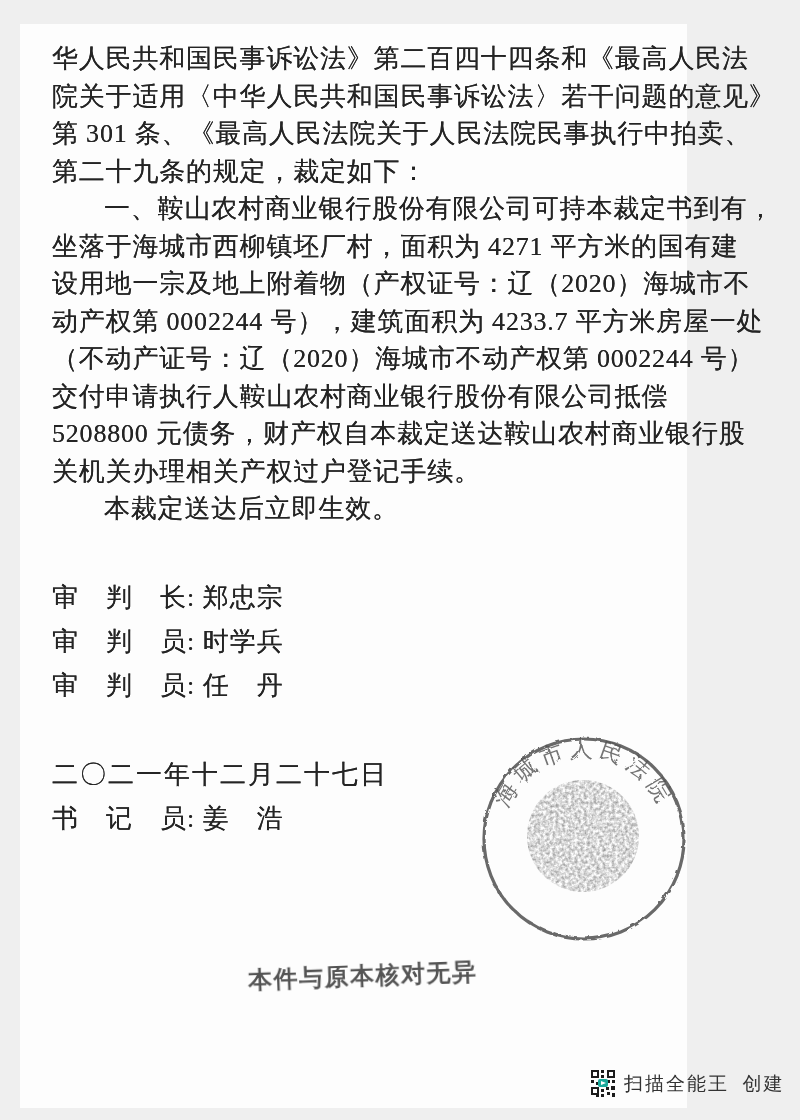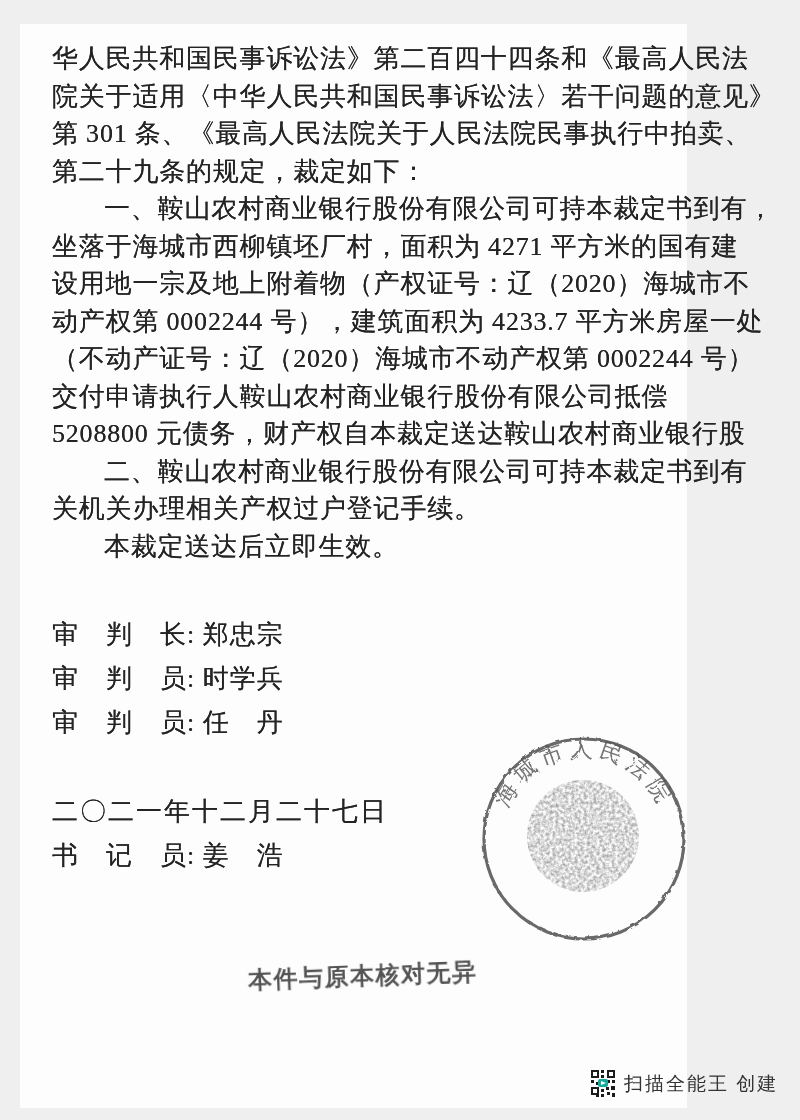--- a/index.html
+++ b/index.html
@@ -49,21 +49,21 @@
     letter-spacing:1.5px;white-space:nowrap;
     transform:rotate(-2.2deg);
     filter:blur(0.45px);
     opacity:.88;
   }
   .watermark{
     position:absolute;left:571px;top:1046px;
     display:flex;align-items:center;gap:9px;
   }
   .wm-text{
-    font-family:Liberation Sans, sans-serif;
+    font-family:Liberation Mono, monospace;
     font-size:19px;color:#333;letter-spacing:2px;white-space:nowrap;
   }
 </style>
 </head>
 <body>
 
 <div class="scan">
   <div class="page">
 
     <div class="content">
@@ -71,21 +71,20 @@
       <div class="line">院关于适用〈中华人民共和国民事诉讼法〉若干问题的意见》</div>
       <div class="line">第 301 条、《最高人民法院关于人民法院民事执行中拍卖、</div>
       <div class="line">第二十九条的规定，裁定如下：</div>
       <div class="line indent">一、鞍山农村商业银行股份有限公司可持本裁定书到有，</div>
       <div class="line">坐落于海城市西柳镇坯厂村，面积为 4271 平方米的国有建</div>
       <div class="line">设用地一宗及地上附着物（产权证号：辽（2020）海城市不</div>
       <div class="line">动产权第 0002244 号），建筑面积为 4233.7 平方米房屋一处</div>
       <div class="line">（不动产证号：辽（2020）海城市不动产权第 0002244 号）</div>
       <div class="line">交付申请执行人鞍山农村商业银行股份有限公司抵偿</div>
       <div class="line">5208800 元债务，财产权自本裁定送达鞍山农村商业银行股</div>
-      <div class="line indent">二、鞍山农村商业银行股份有限公司可持本裁定书到有</div>
       <div class="line">关机关办理相关产权过户登记手续。</div>
       <div class="line indent">本裁定送达后立即生效。</div>
 
       <div class="sig-block">
         <div class="sig-line">审　判　长: 郑忠宗</div>
         <div class="sig-line">审　判　员: 时学兵</div>
         <div class="sig-line">审　判　员: 任　丹</div>
         <div class="sig-line date">二〇二一年十二月二十七日</div>
         <div class="sig-line clerk">书　记　员: 姜　浩</div>
       </div>

